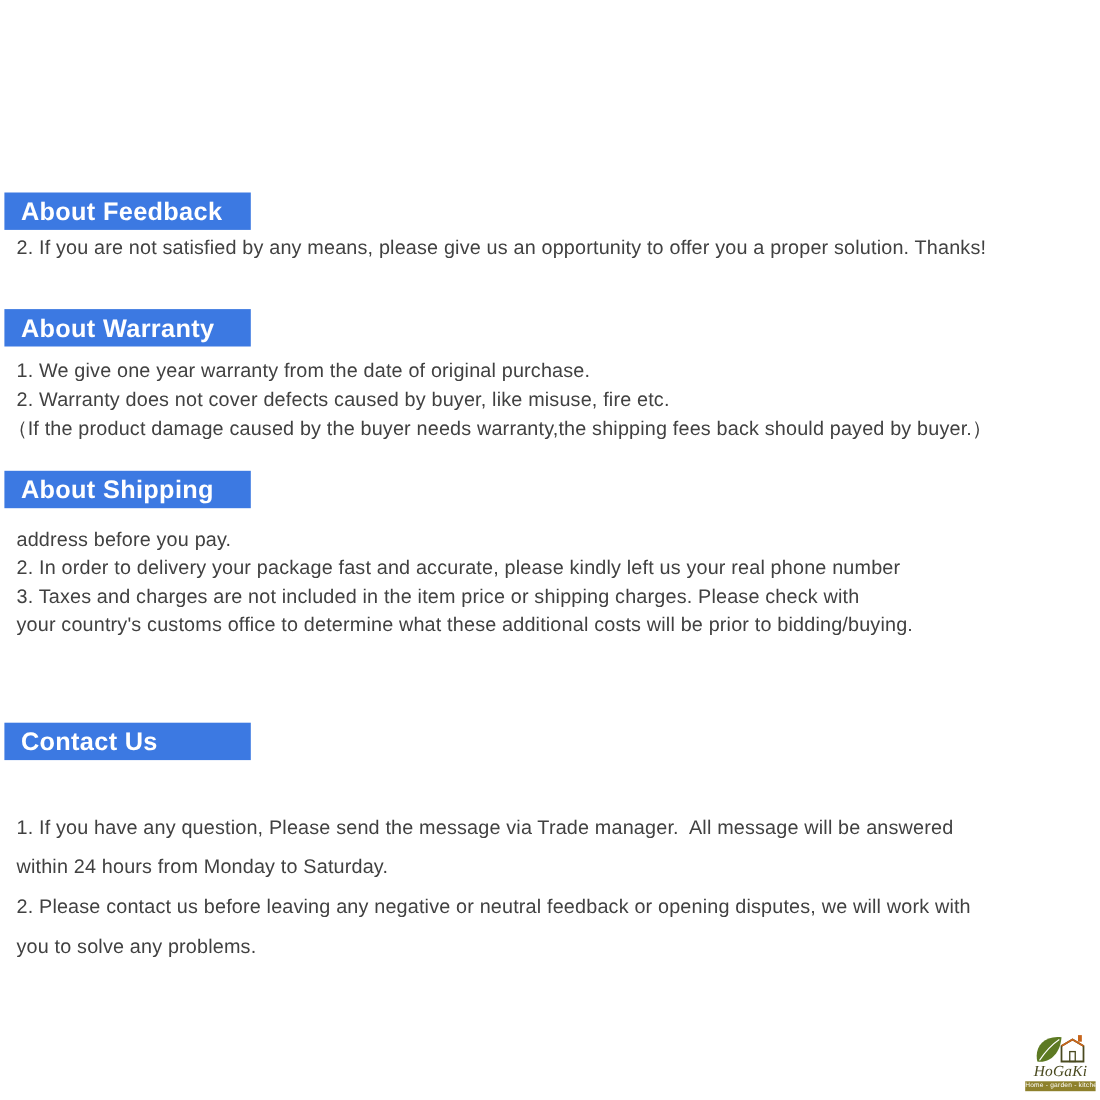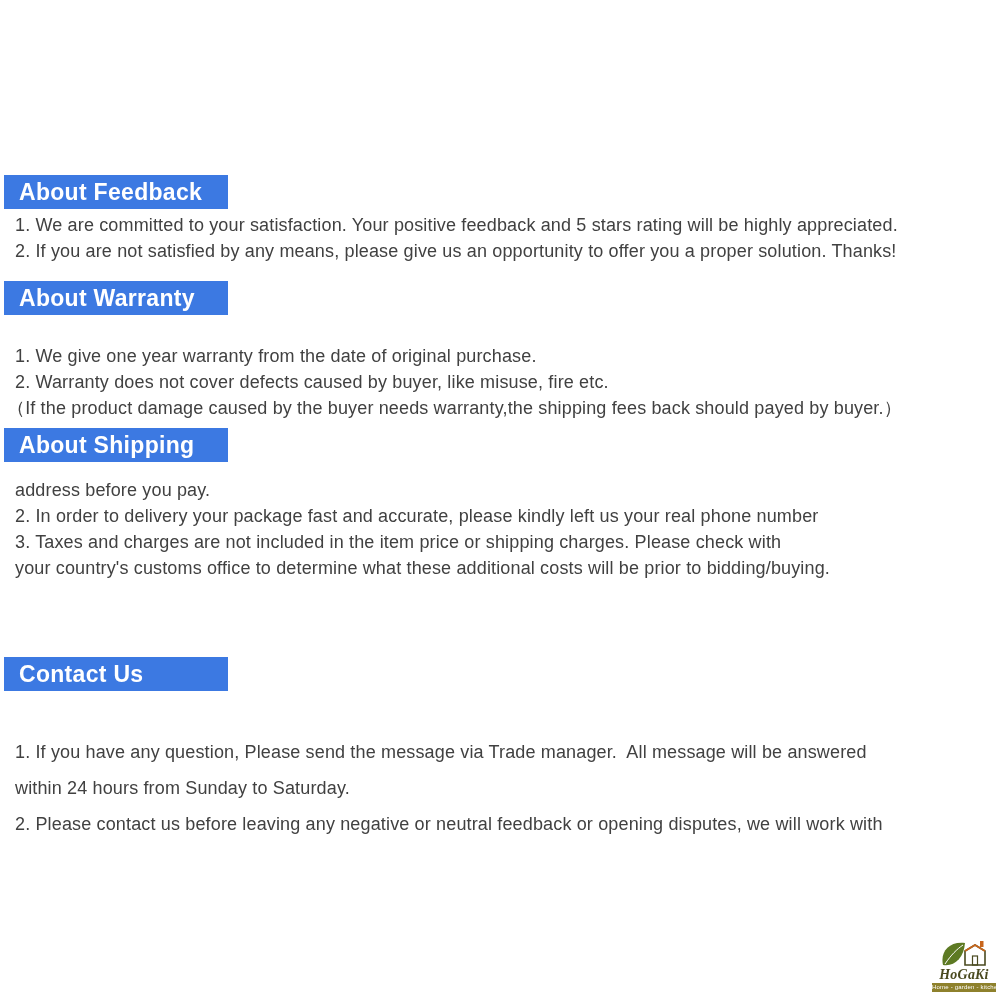--- a/index.html
+++ b/index.html
@@ -56,21 +56,21 @@
     width: 64px;
     text-align: center;
   }
   .logo-icon {
     display: block;
     margin: 0 auto;
   }
   .logo-name {
     font-family: "Liberation Serif", serif;
     font-style: italic;
-    font-weight: 700;
+    font-weight: 400;
     font-size: 14px;
     line-height: 15px;
     color: #4a4a20;
     letter-spacing: 0.2px;
   }
   .logo-tagline {
     margin-top: 1px;
     background: #8e812c;
     color: #ffffff;
     font-size: 6px;
@@ -80,44 +80,44 @@
     overflow: hidden;
   }
 </style>
 </head>
 <body>
 
 <div class="page">
 
   <div class="section-header" style="top:175px">About Feedback</div>
   <div class="body-text" style="top:212px">
-    <div class="line">1. We are committed to your satisfaction. Your positive feedback and 5 stars rating will be highly appreciated.</div>
     <div class="line">2. If you are not satisfied by any means, please give us an opportunity to offer you a proper solution. Thanks!</div>
   </div>
 
   <div class="section-header" style="top:281px">About Warranty</div>
-  <div class="body-text" style="top:343px">
+  <div class="body-text" style="top:324px">
     <div class="line">1. We give one year warranty from the date of original purchase.</div>
     <div class="line">2. Warranty does not cover defects caused by buyer, like misuse, fire etc.</div>
     <div class="line paren-line">（If the product damage caused by the buyer needs warranty,the shipping fees back should payed by buyer.）</div>
   </div>
 
   <div class="section-header" style="top:428px">About Shipping</div>
   <div class="body-text" style="top:477px">
     <div class="line">address before you pay.</div>
     <div class="line">2. In order to delivery your package fast and accurate, please kindly left us your real phone number</div>
     <div class="line">3. Taxes and charges are not included in the item price or shipping charges. Please check with</div>
     <div class="line">your country's customs office to determine what these additional costs will be prior to bidding/buying.</div>
   </div>
 
   <div class="section-header" style="top:657px">Contact Us</div>
   <div class="body-text wide" style="top:734px">
     <div class="line">1. If you have any question, Please send the message via Trade manager.  All message will be answered</div>
-    <div class="line">within 24 hours from Sunday to Saturday.</div>
+    <div class="line">within 24 hours from Monday to Saturday.</div>
     <div class="line">2. Please contact us before leaving any negative or neutral feedback or opening disputes, we will work with</div>
+    <div class="line">you to solve any problems.</div>
   </div>
 
   <div class="logo">
     <svg class="logo-icon" width="46" height="28" viewBox="0 0 46 28" aria-hidden="true">
 
       <path d="M2,26 C-1,13 8,2 24,4 C23,19 13,28 2,26 Z" fill="#5d7a23"></path>
       <path d="M4,25 C10,16 16,10 22,6" stroke="#ffffff" stroke-width="1" fill="none"></path>
 
       <path d="M24,12 L34,6 L44,12 L44,26 L24,26 Z" fill="#ffffff" stroke="#4a4a20" stroke-width="1.6"></path>
 

